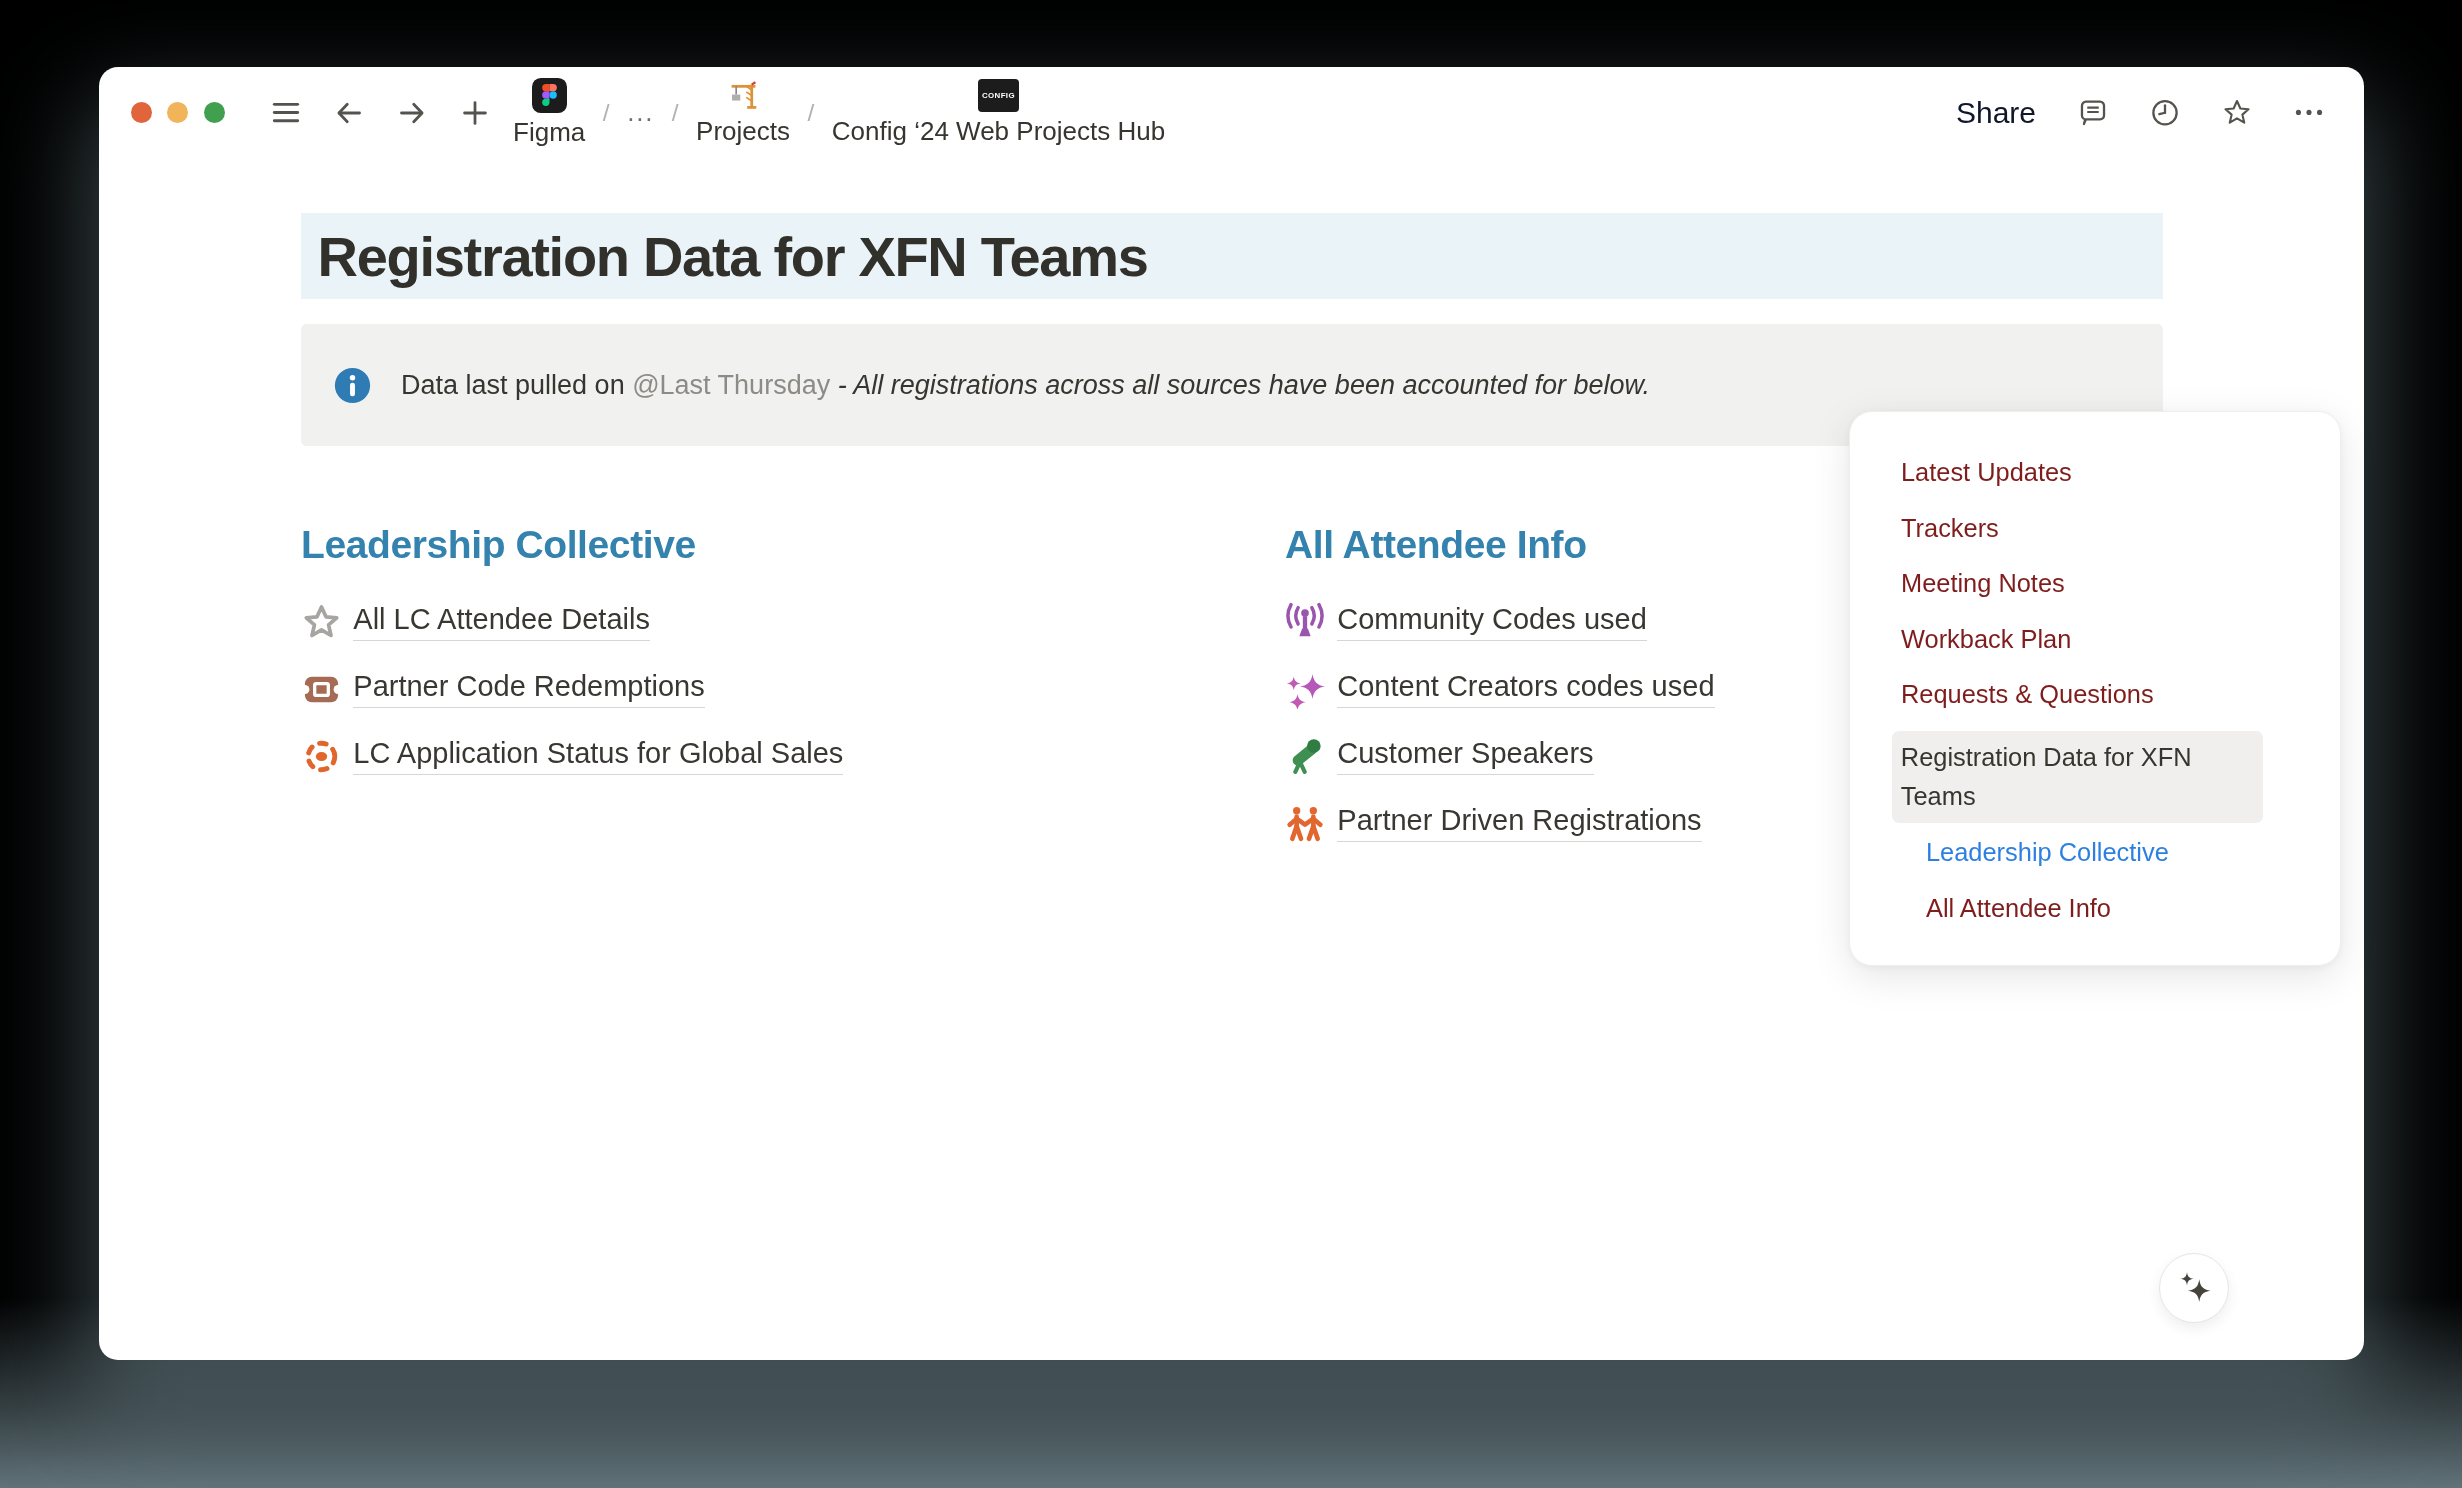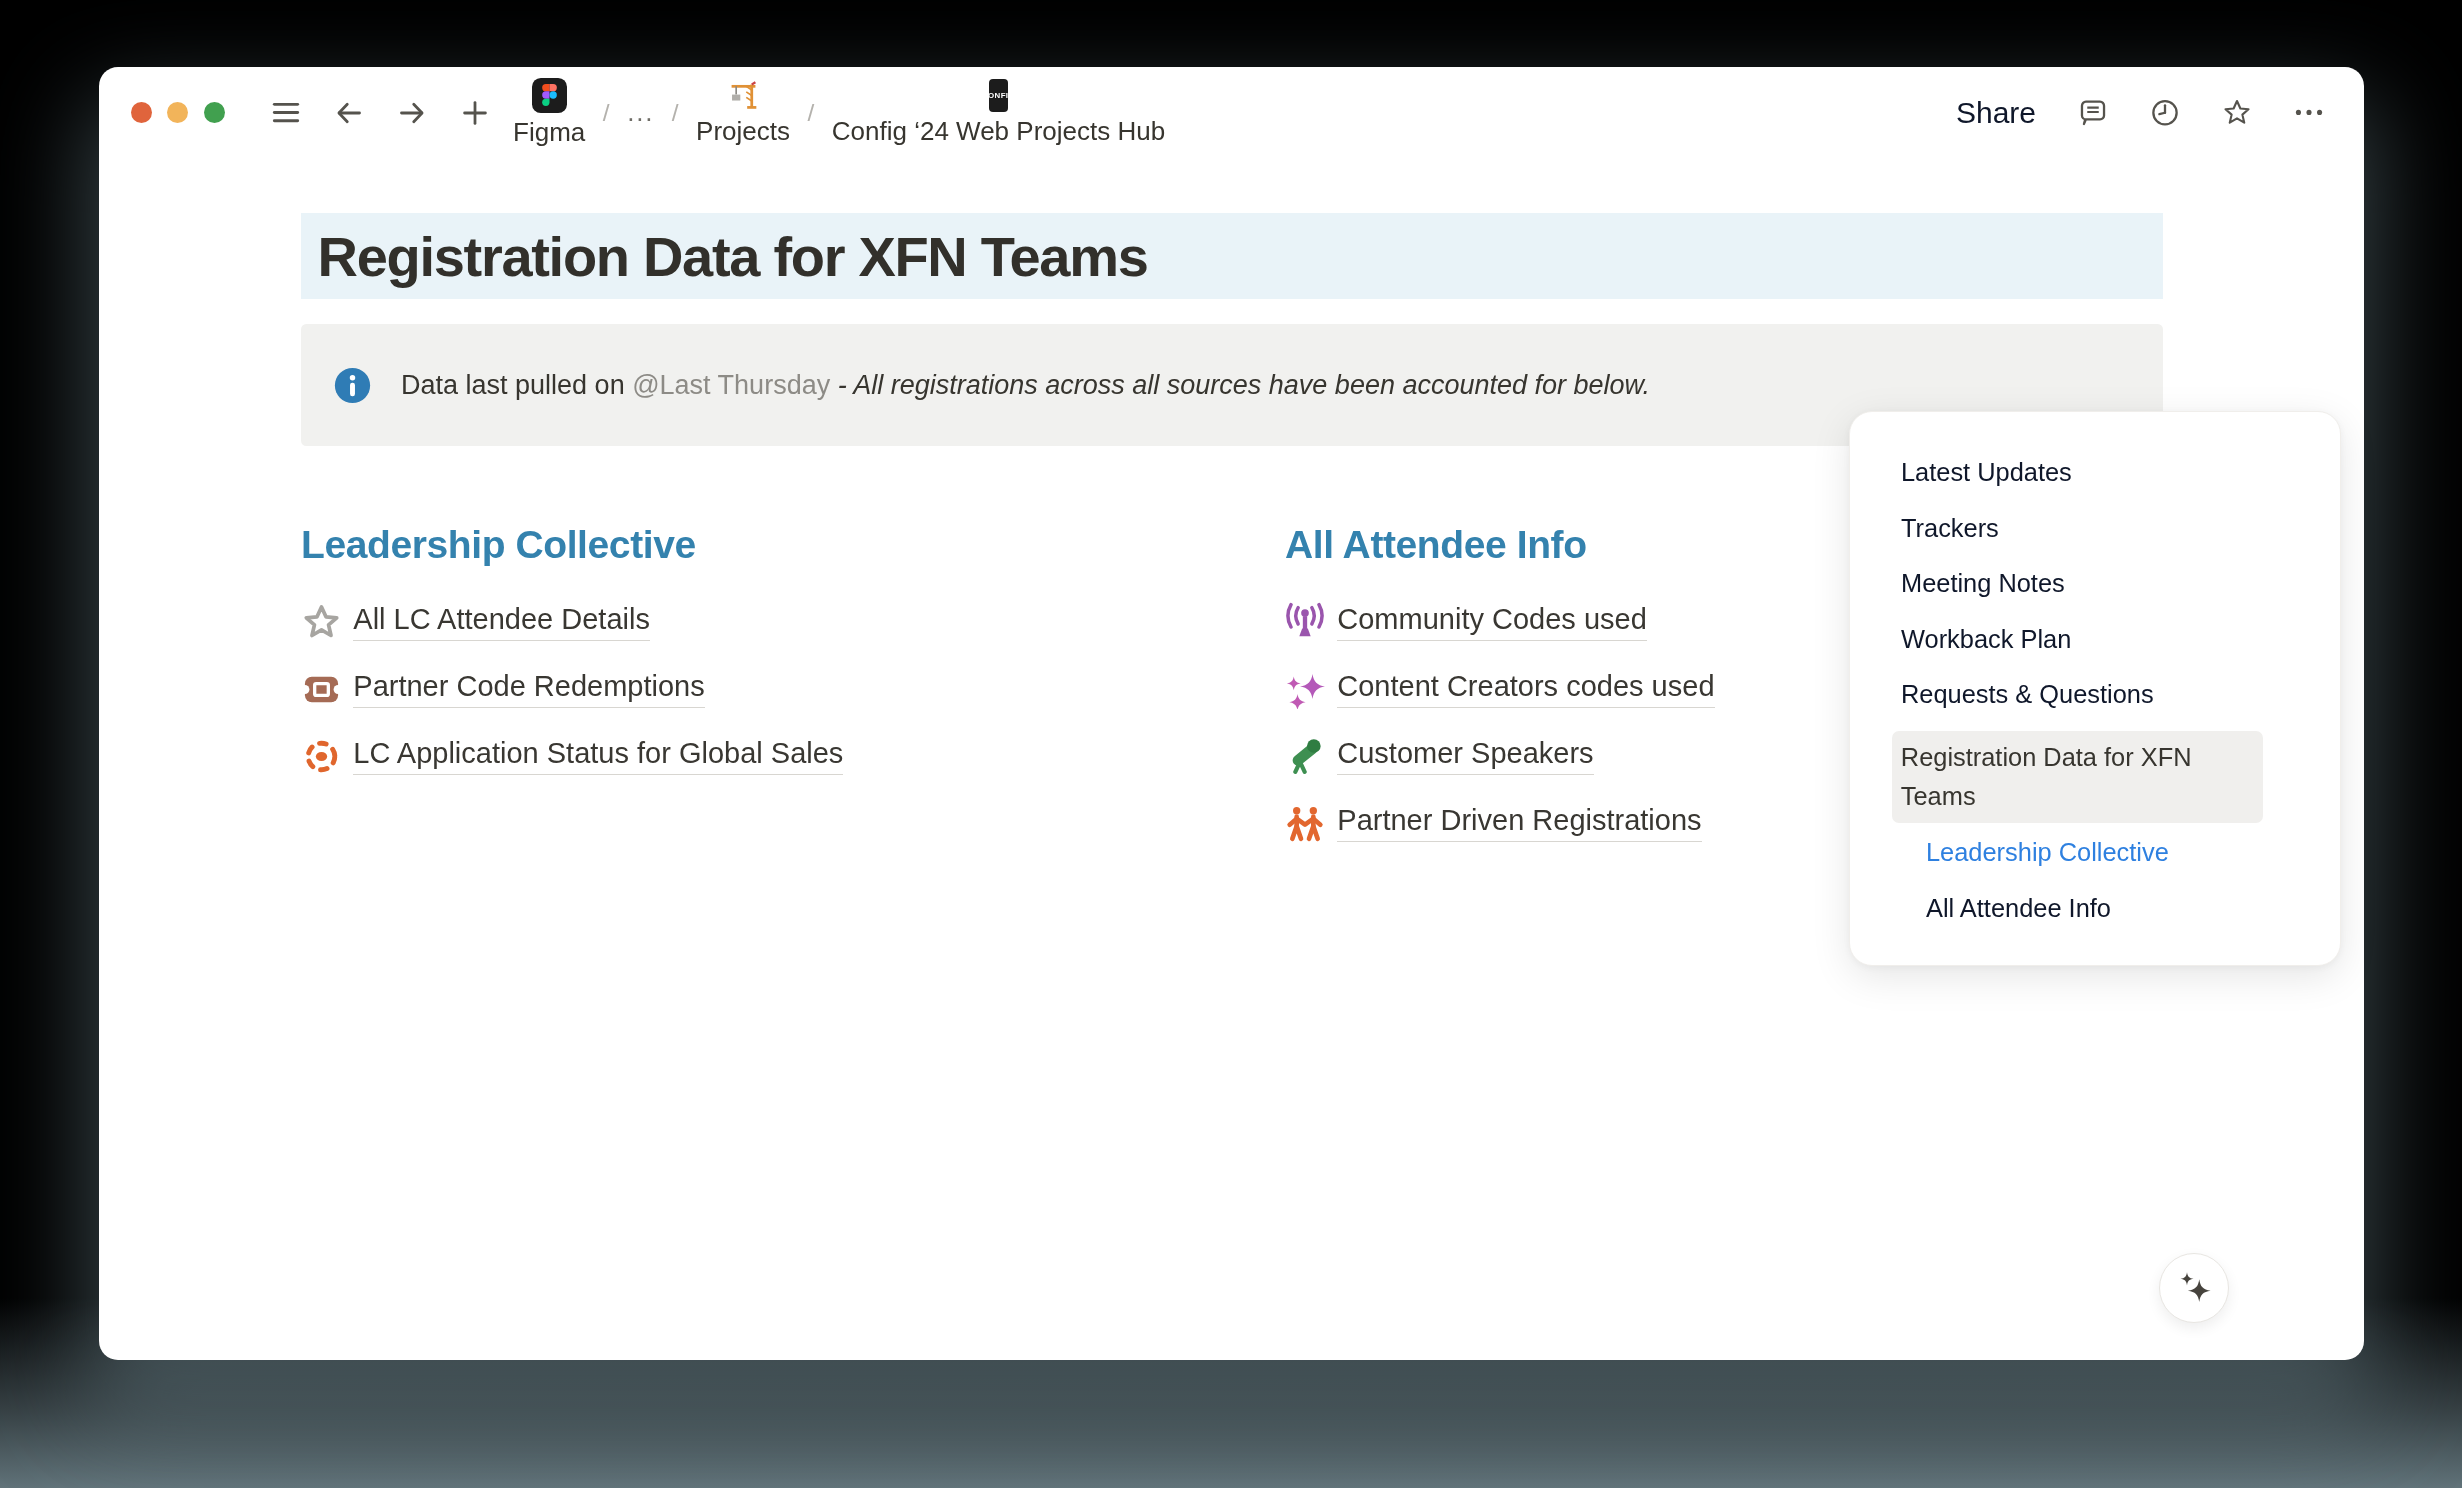--- a/index.html
+++ b/index.html
@@ -27,21 +27,21 @@
   .lights{ display:flex; gap:15.8px; align-items:center; }
   .light{ width:21px; height:21px; border-radius:50%; }
   .light.red{ background:#e0643c; }
   .light.yellow{ background:#f2b45a; }
   .light.green{ background:#41a04f; }
   .nav-ic{ width:30px; height:30px; display:flex; align-items:center; justify-content:center; cursor:pointer; }
   .nav-group{ display:flex; gap:33px; margin-left:46px; align-items:center; }
   .crumbs{ display:flex; align-items:center; gap:17.5px; margin-left:23px; font-size:26px; color:#37352f; }
   .crumb{ display:flex; align-items:center; gap:4px; cursor:pointer;flex-direction:column; }
   .chip{ width:35px; height:35px; border-radius:8.8px; background:#1c1c1c; display:flex; align-items:center; justify-content:center; }
-  .chip.config{ width:19px; height:33px; border-radius:4px;text-align:right; }
+  .chip.config{ width:41px; height:33px; border-radius:4px;text-align:right; }
   .chip.config span{ color:#fff; font-size:7.9px; font-weight:bold; letter-spacing:0.4px; }
   .sep{ color:#b4b2ad; font-size:24.5px; }
   .crumb-ellipsis{ color:#6f6d67; letter-spacing:1.8px; }
   .toolbar-right{ margin-left:auto; display:flex; align-items:center; gap:42px; }
   .share{ font-size:30px; color:#0f172a; cursor:pointer; }
   
   .title-block{
     position:absolute; left:202px; top:146px; width:1862px; height:86px;
     background:#e9f3f8; display:flex; align-items:center; padding-left:16.6px;
   }
@@ -63,21 +63,21 @@
     margin-left:12.3px; font-size:29px; color:#393732;
     border-bottom:1.8px solid #d8d6d1; padding-bottom:3.5px;
   }
   
   .toc{
     position:absolute; left:1750px; top:344px; width:492px; height:555px;
     background:#fff; border-radius:23px; border:0.9px solid #f0eeeb;
     box-shadow:0 10.5px 39px rgba(0,0,0,0.10), 0 1.8px 7px rgba(0,0,0,0.04);
     padding-top:41px; z-index:5;
   }
-  .toc-item{ font-size:25.4px; color:#0f172a; height:39px; line-height:39px;
+  .toc-item{ font-size:25.4px; color:#7f1d1d; height:39px; line-height:39px;
     padding-left:51px; margin-bottom:16.6px; cursor:pointer; white-space:nowrap; }
   .toc-item.sub{ padding-left:76px; }
   .toc-item.link-blue{ color:#2e80e0; }
   .toc-active{
     margin:0 77px 10.5px 42px; background:#f0efed; border-radius:7px;
     padding:7px 8.8px 7px 8.8px; cursor:pointer;
   }
   .toc-active .txt{ font-size:25.4px; line-height:39px; color:#37352f; }
   
   .ai-btn{

